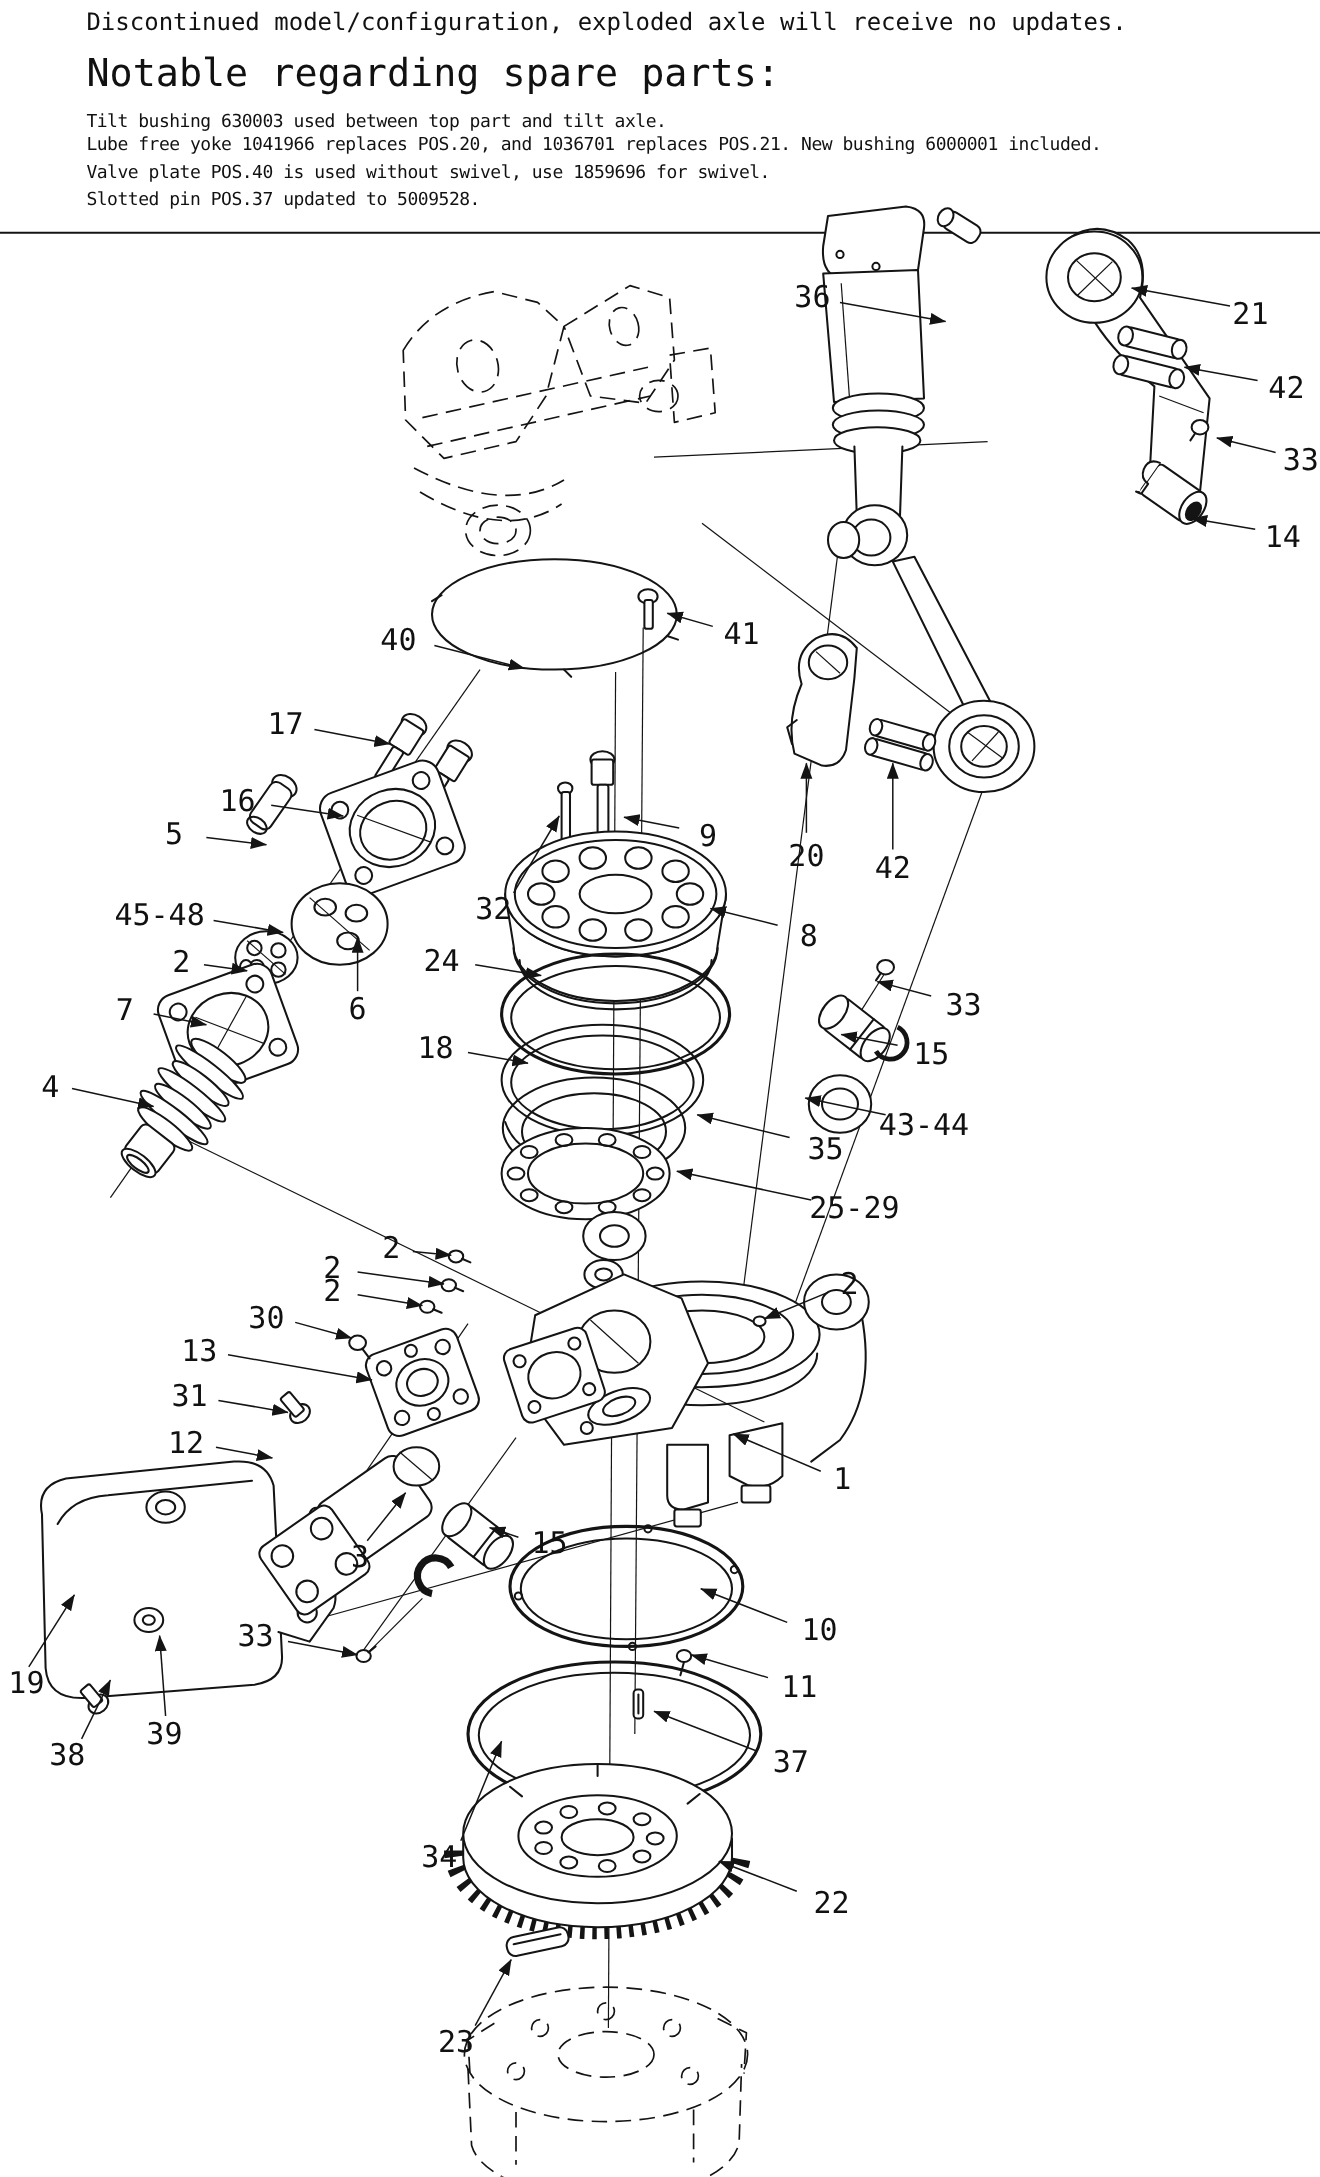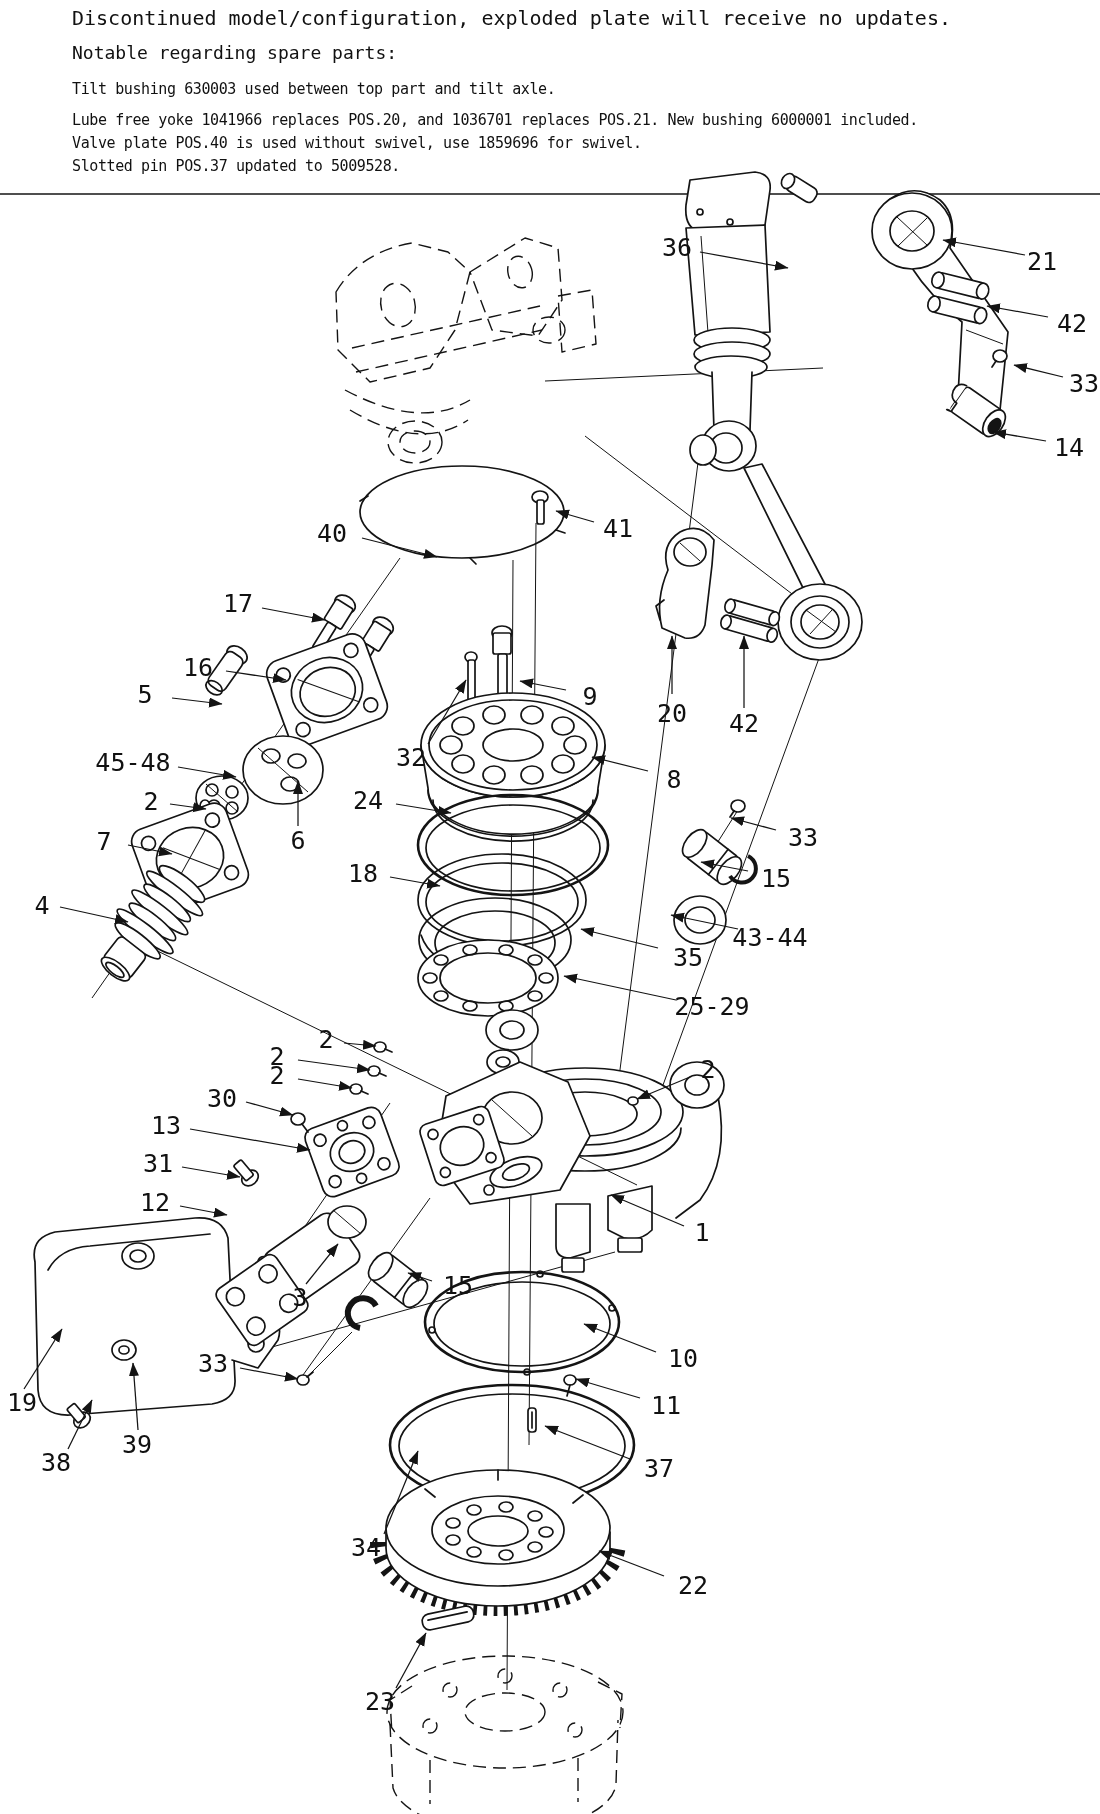--- a/index.html
+++ b/index.html
@@ -1,37 +1,37 @@
 <!DOCTYPE html>
 <html><head>
 <meta charset="utf-8">
 <style>
   html,body{margin:0;padding:0;background:#fff;}
   body{width:1100px;height:1814px;position:relative;font-family:"DejaVu Sans Mono",monospace;color:#111;}
   #notes{position:absolute;left:0;top:0;width:1100px;z-index:2;}
   .t1{position:absolute;left:72px;top:6px;font-size:20px;letter-spacing:0px;white-space:nowrap;}
-  .t2{position:absolute;left:72px;top:42px;font-size:18px;white-space:nowrap;}
+  .t2{position:absolute;left:72px;top:42px;font-size:32px;white-space:nowrap;}
   .tl{position:absolute;left:72px;font-size:15px;letter-spacing:-0.4px;white-space:nowrap;}
-  .tl.l0{top:80px}.tl.l1{top:111px}.tl.l2{top:134px}.tl.l3{top:157px}
+  .tl.l0{top:92px}.tl.l1{top:111px}.tl.l2{top:134px}.tl.l3{top:157px}
   svg{position:absolute;left:0;top:0;z-index:1;}
   .s{stroke:#141414;stroke-width:1.7;fill:none;stroke-linejoin:round;stroke-linecap:round;}
   .sw{stroke:#141414;stroke-width:1.7;fill:#fff;stroke-linejoin:round;stroke-linecap:round;}
   .thin{stroke:#141414;stroke-width:1;fill:none;}
   .b2{stroke-width:2.6;}
   .lead{stroke:#141414;stroke-width:1.25;fill:none;marker-end:url(#ah);}
   .dash{stroke:#141414;stroke-width:1.4;fill:none;stroke-dasharray:13 7;stroke-linejoin:round;}
   .co{font-family:"DejaVu Sans Mono",monospace;font-size:25px;fill:#111;text-anchor:middle;}
   .teeth{stroke:#141414;stroke-width:44;fill:none;stroke-dasharray:3.5 6;}
   .clip{stroke:#141414;stroke-width:4;fill:none;}
 </style>
 </head>
 <body>
 
 <div id="notes">
-  <div class="t1">Discontinued model/configuration, exploded plate will receive no updates.</div>
+  <div class="t1">Discontinued model/configuration, exploded axle will receive no updates.</div>
   <div class="t2">Notable regarding spare parts:</div>
   <div class="tl l0">Tilt bushing 630003 used between top part and tilt axle.</div>
   <div class="tl l1">Lube free yoke 1041966 replaces POS.20, and 1036701 replaces POS.21. New bushing 6000001 included.</div>
   <div class="tl l2">Valve plate POS.40 is used without swivel, use 1859696 for swivel.</div>
   <div class="tl l3">Slotted pin POS.37 updated to 5009528.</div>
 </div>
 
 <svg width="1100" height="1814" viewBox="0 0 1100 1814">
   <defs>
     <marker id="ah" markerWidth="15" markerHeight="11" refX="13" refY="5" orient="auto" markerUnits="userSpaceOnUse">

